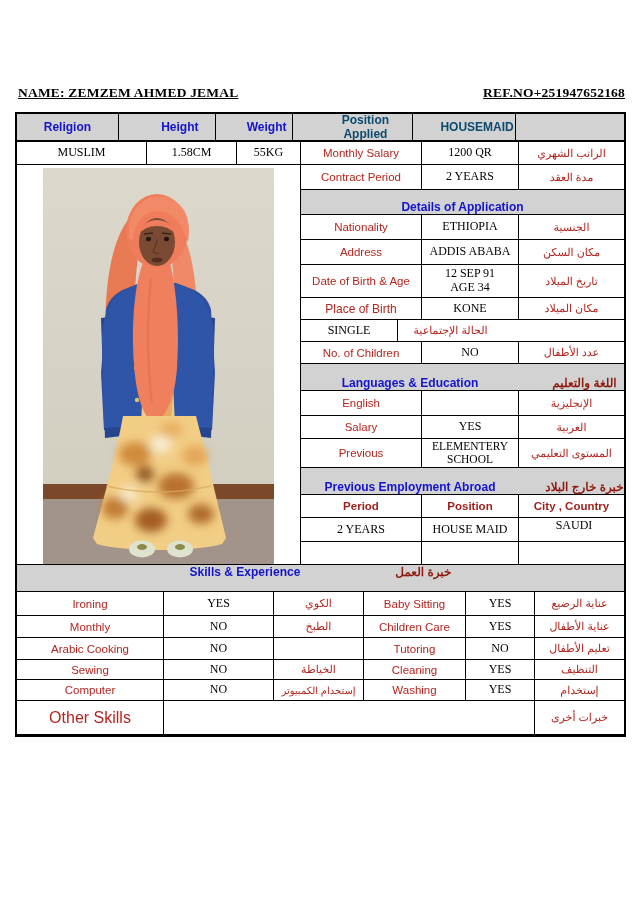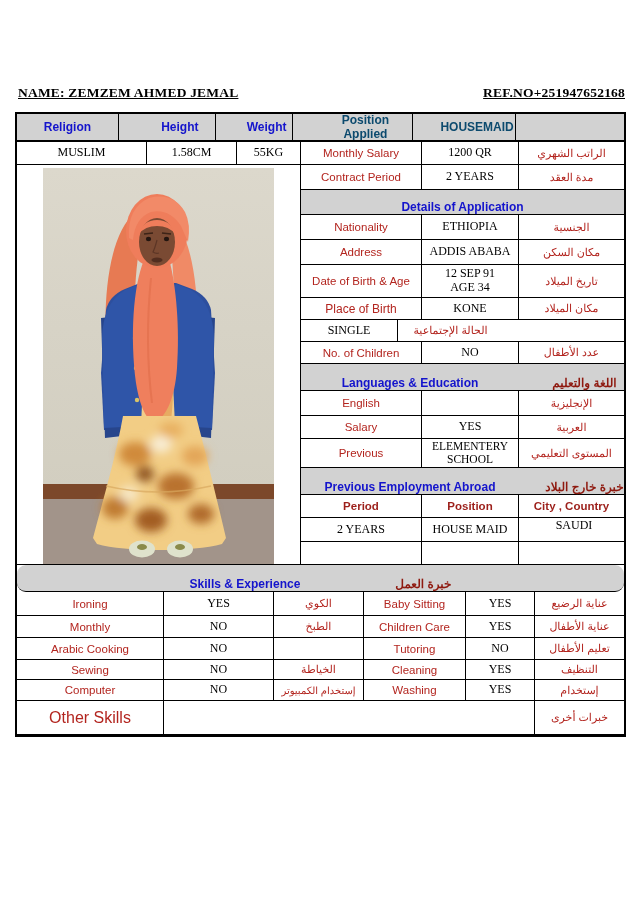--- a/index.html
+++ b/index.html
@@ -35,22 +35,22 @@
   
   .body{display:flex;border-bottom:1px solid #000;}
   .photo-cell{width:284px;box-sizing:border-box;border-right:1px solid #000;
               display:flex;justify-content:center;align-items:flex-start;padding-top:3px;background:#fff;}
   .rrows{width:323px;display:flex;flex-direction:column;}
   .rrows .frow:last-child{border-bottom:none;}
   .rrows .frow .cell.rl{width:121px}.rrows .frow .cell.rv{width:97px}.rrows .frow .cell.ra{width:105px}
   .secrow{display:flex;align-items:flex-end;justify-content:center;}
   .sec-en{flex:0 0 218px;text-align:center;}
   .sec-ar{flex:1;text-align:center;margin-top:22px;}
-  .skills-hdr{display:flex;align-items:flex-end;justify-content:center;gap:95px;
-              border-bottom:1px solid #000;height:26px;border-radius:9px;}
+  .skills-hdr{display:flex;align-items:flex-start;justify-content:center;gap:95px;
+              border-bottom:1px solid #000;height:26px;}
   .saudi{justify-content:flex-start;padding-left:7px;}
   .empty-note{min-height:1px;}
 </style>
 </head>
 <body>
 
 <div class="page">
 
   <div class="topline">
     <span>NAME: ZEMZEM AHMED JEMAL</span>

